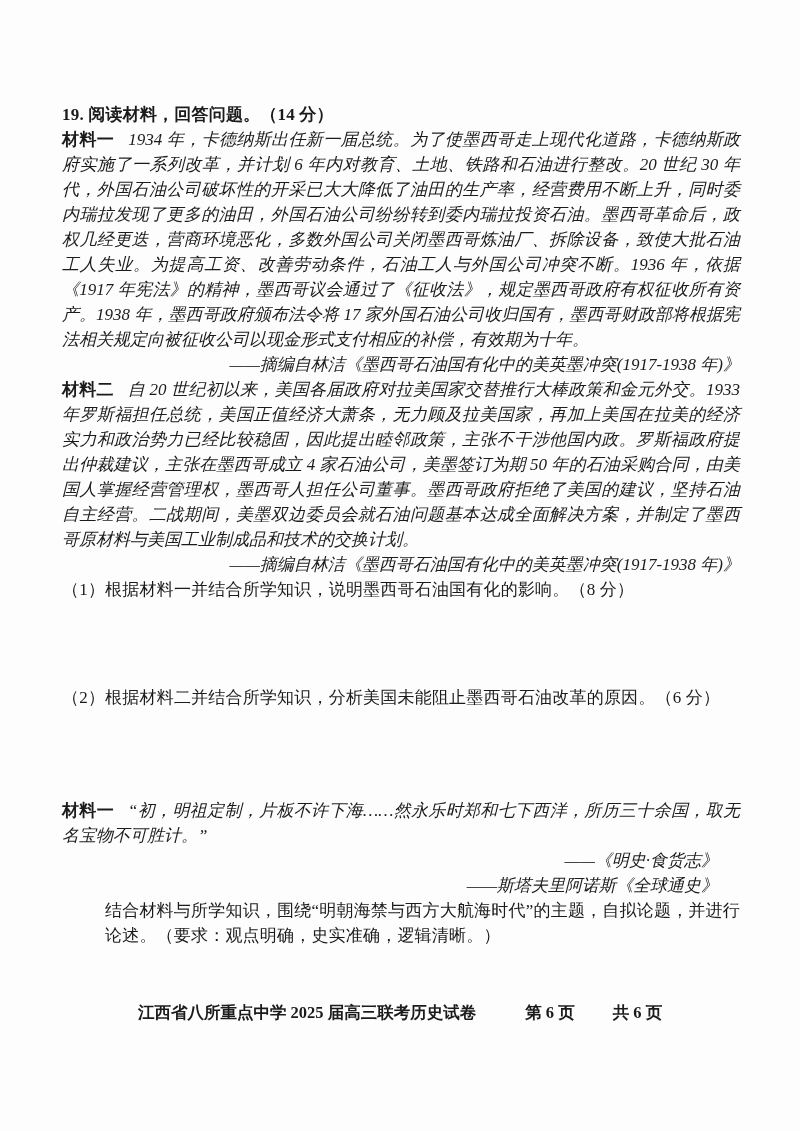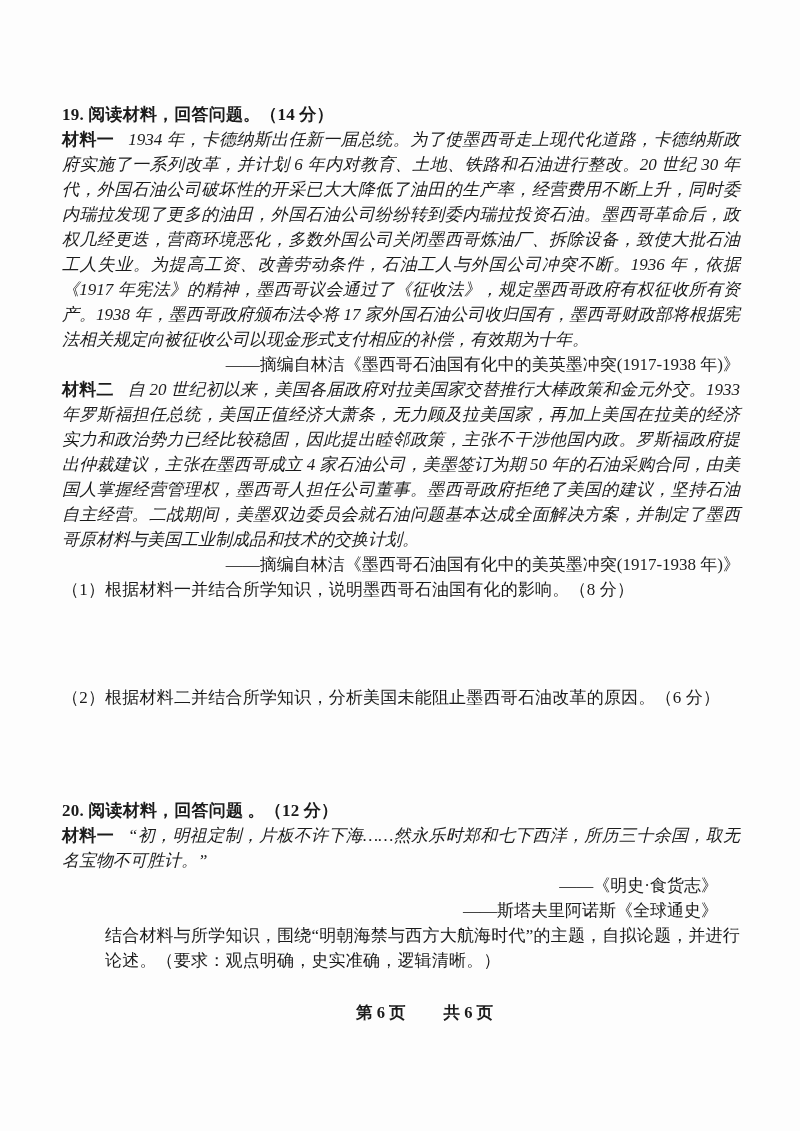--- a/index.html
+++ b/index.html
@@ -31,20 +31,21 @@
   .material .mtext {
     font-style: italic; 
   }
   .mlabel {
     font-weight: 700;
     font-style: normal;
     margin-right: 14px;
   }
   .source {
     text-align: right;
+    font-style: italic;
   }
   .source.inset { padding-right: 22px; }
   .sub-q { letter-spacing: 0.2px; }
   .answer-space { width: 100%; }
   .answer-space.s1 { height: 83px; }
   .answer-space.s2 { height: 88px; }
   .task {
     text-align: justify;
     text-justify: inter-ideograph;
     letter-spacing: 0.2px;
@@ -78,28 +79,28 @@
     <p class="line material"><b class="mlabel">材料二</b><span class="mtext">自 20 世纪初以来，美国各届政府对拉美国家交替推行大棒政策和金元外交。1933 年罗斯福担任总统，美国正值经济大萧条，无力顾及拉美国家，再加上美国在拉美的经济实力和政治势力已经比较稳固，因此提出睦邻政策，主张不干涉他国内政。罗斯福政府提出仲裁建议，主张在墨西哥成立 4 家石油公司，美墨签订为期 50 年的石油采购合同，由美国人掌握经营管理权，墨西哥人担任公司董事。墨西哥政府拒绝了美国的建议，坚持石油自主经营。二战期间，美墨双边委员会就石油问题基本达成全面解决方案，并制定了墨西哥原材料与美国工业制成品和技术的交换计划。</span></p>
     <p class="line source">——摘编自林洁《墨西哥石油国有化中的美英墨冲突(1917-1938 年)》</p>
 
     <p class="line sub-q">（1）根据材料一并结合所学知识，说明墨西哥石油国有化的影响。（8 分）</p>
     <div class="answer-space s1"></div>
     <p class="line sub-q">（2）根据材料二并结合所学知识，分析美国未能阻止墨西哥石油改革的原因。（6 分）</p>
     <div class="answer-space s2"></div>
   </section>
 
   <section>
-    <p class="line q-header">20. 阅读材料，回答问题 。（12 分）</p>
 
     <p class="line material"><b class="mlabel">材料一</b><span class="mtext">“初，明祖定制，片板不许下海……然永乐时郑和七下西洋，所历三十余国，取无名宝物不可胜计。”</span></p>
     <p class="line source inset">——《明史·食货志》</p>
 
     <p class="line source inset">——斯塔夫里阿诺斯《全球通史》</p>
 
     <p class="line task">结合材料与所学知识，围绕“明朝海禁与西方大航海时代”的主题，自拟论题，并进行论述。（要求：观点明确，史实准确，逻辑清晰。）</p>
   </section>
 
   <div class="footer">
+    <span class="f-title">江西省八所重点中学 2025 届高三联考历史试卷</span>
     <span class="f-page">第 6 页</span>
     <span class="f-total">共 6 页</span>
   </div>
 
 </div>
 
 </body></html>

